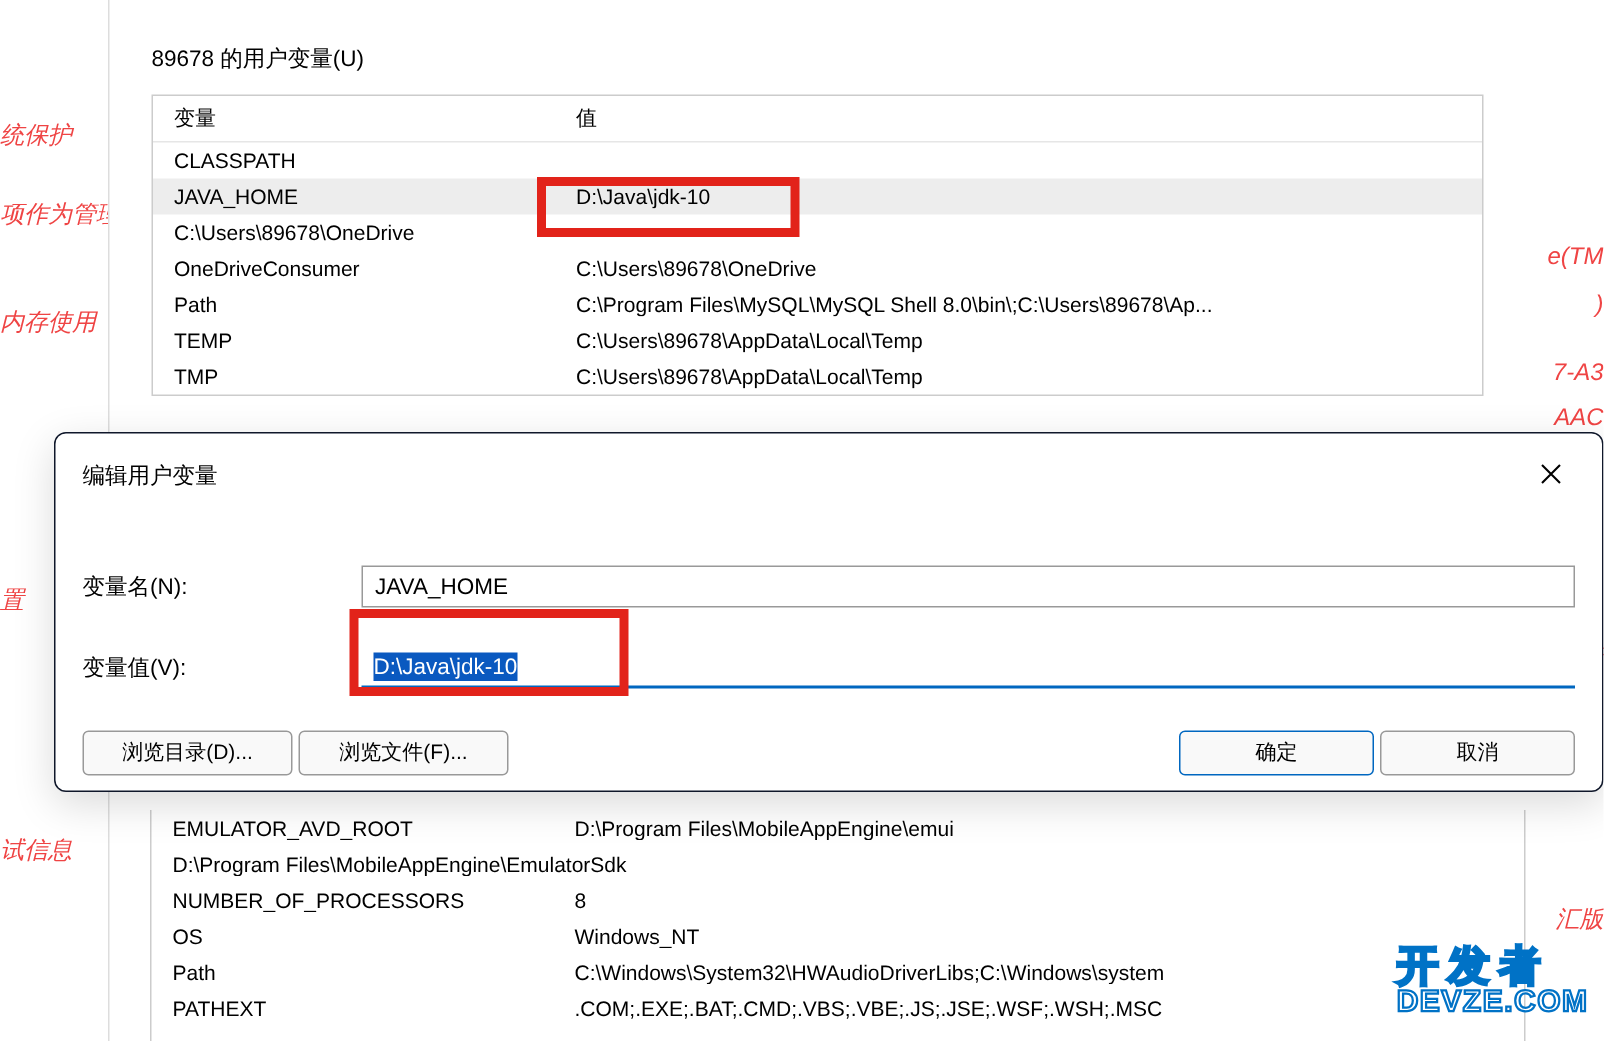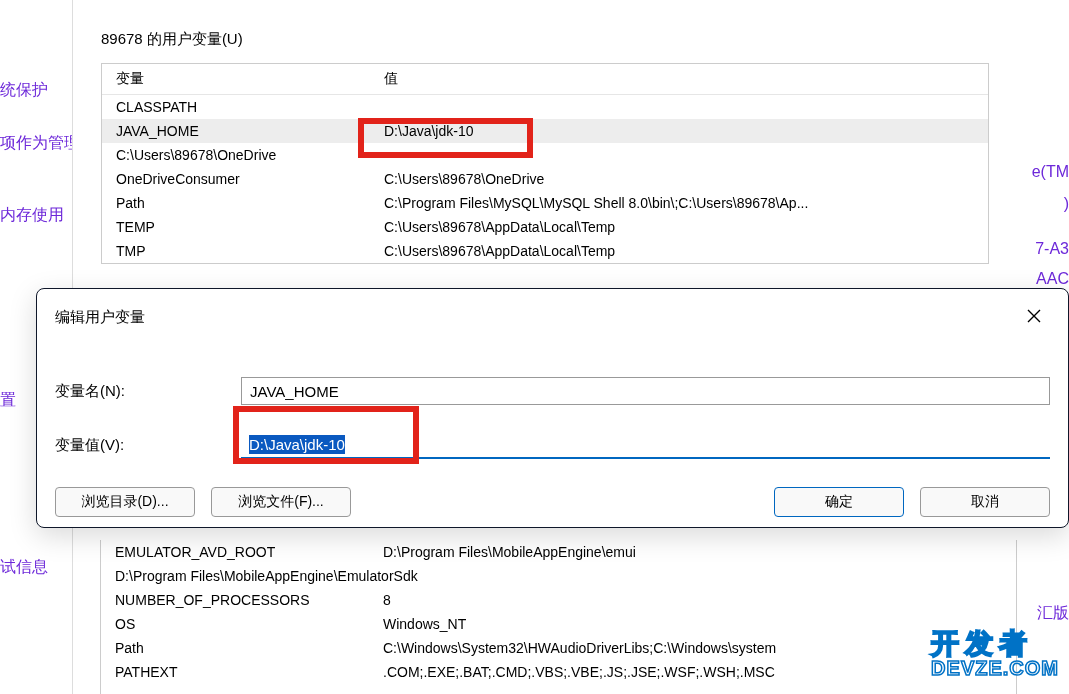--- a/index.html
+++ b/index.html
@@ -7,21 +7,21 @@
     font-family: "Microsoft YaHei", "Segoe UI", Arial, sans-serif;
     font-size: 14px;
     background: #fff;
     color: #000;
     width: 1069px; height: 694px;
     position: relative;
     overflow: hidden;
   }
 
   
-  .bg-fragment { position: absolute; font-size: 16px; color: #6d28d9; }
+  .bg-fragment { position: absolute; font-size: 16px; color: #ef4444; font-style: italic; }
   .bg-f1 { top: 80px; left: 0; }
   .bg-f2 { top: 133px; left: 0; }
   .bg-f3 { top: 205px; left: 0; }
   .bg-f4 { top: 390px; left: 0; }
   .bg-f5 { top: 557px; left: 0; }
   .bg-r1 { top: 163px; right: 0; }
   .bg-r2 { top: 195px; right: 0; }
   .bg-r3 { top: 240px; right: 0; }
   .bg-r4 { top: 270px; right: 0; }
   .bg-r5 { top: 428px; right: 0; }
@@ -113,21 +113,21 @@
     border: none;
     border-bottom: 2px solid #0067c0;
     outline: none;
   }
   .sel-text {
     background: #0a59c0;
     color: #fff;
     padding: 1px 0;
   }
   .button-row {
-    display: flex; gap: 16px; align-items: center; margin-top: 28px;
+    display: flex; gap: 4px; align-items: center; margin-top: 28px;
   }
   .btn {
     height: 30px;
     min-width: 140px;
     border: 1px solid #999;
     background: #f9f9f9;
     border-radius: 4px;
     font-size: 14px;
     font-family: inherit;
     cursor: pointer;

